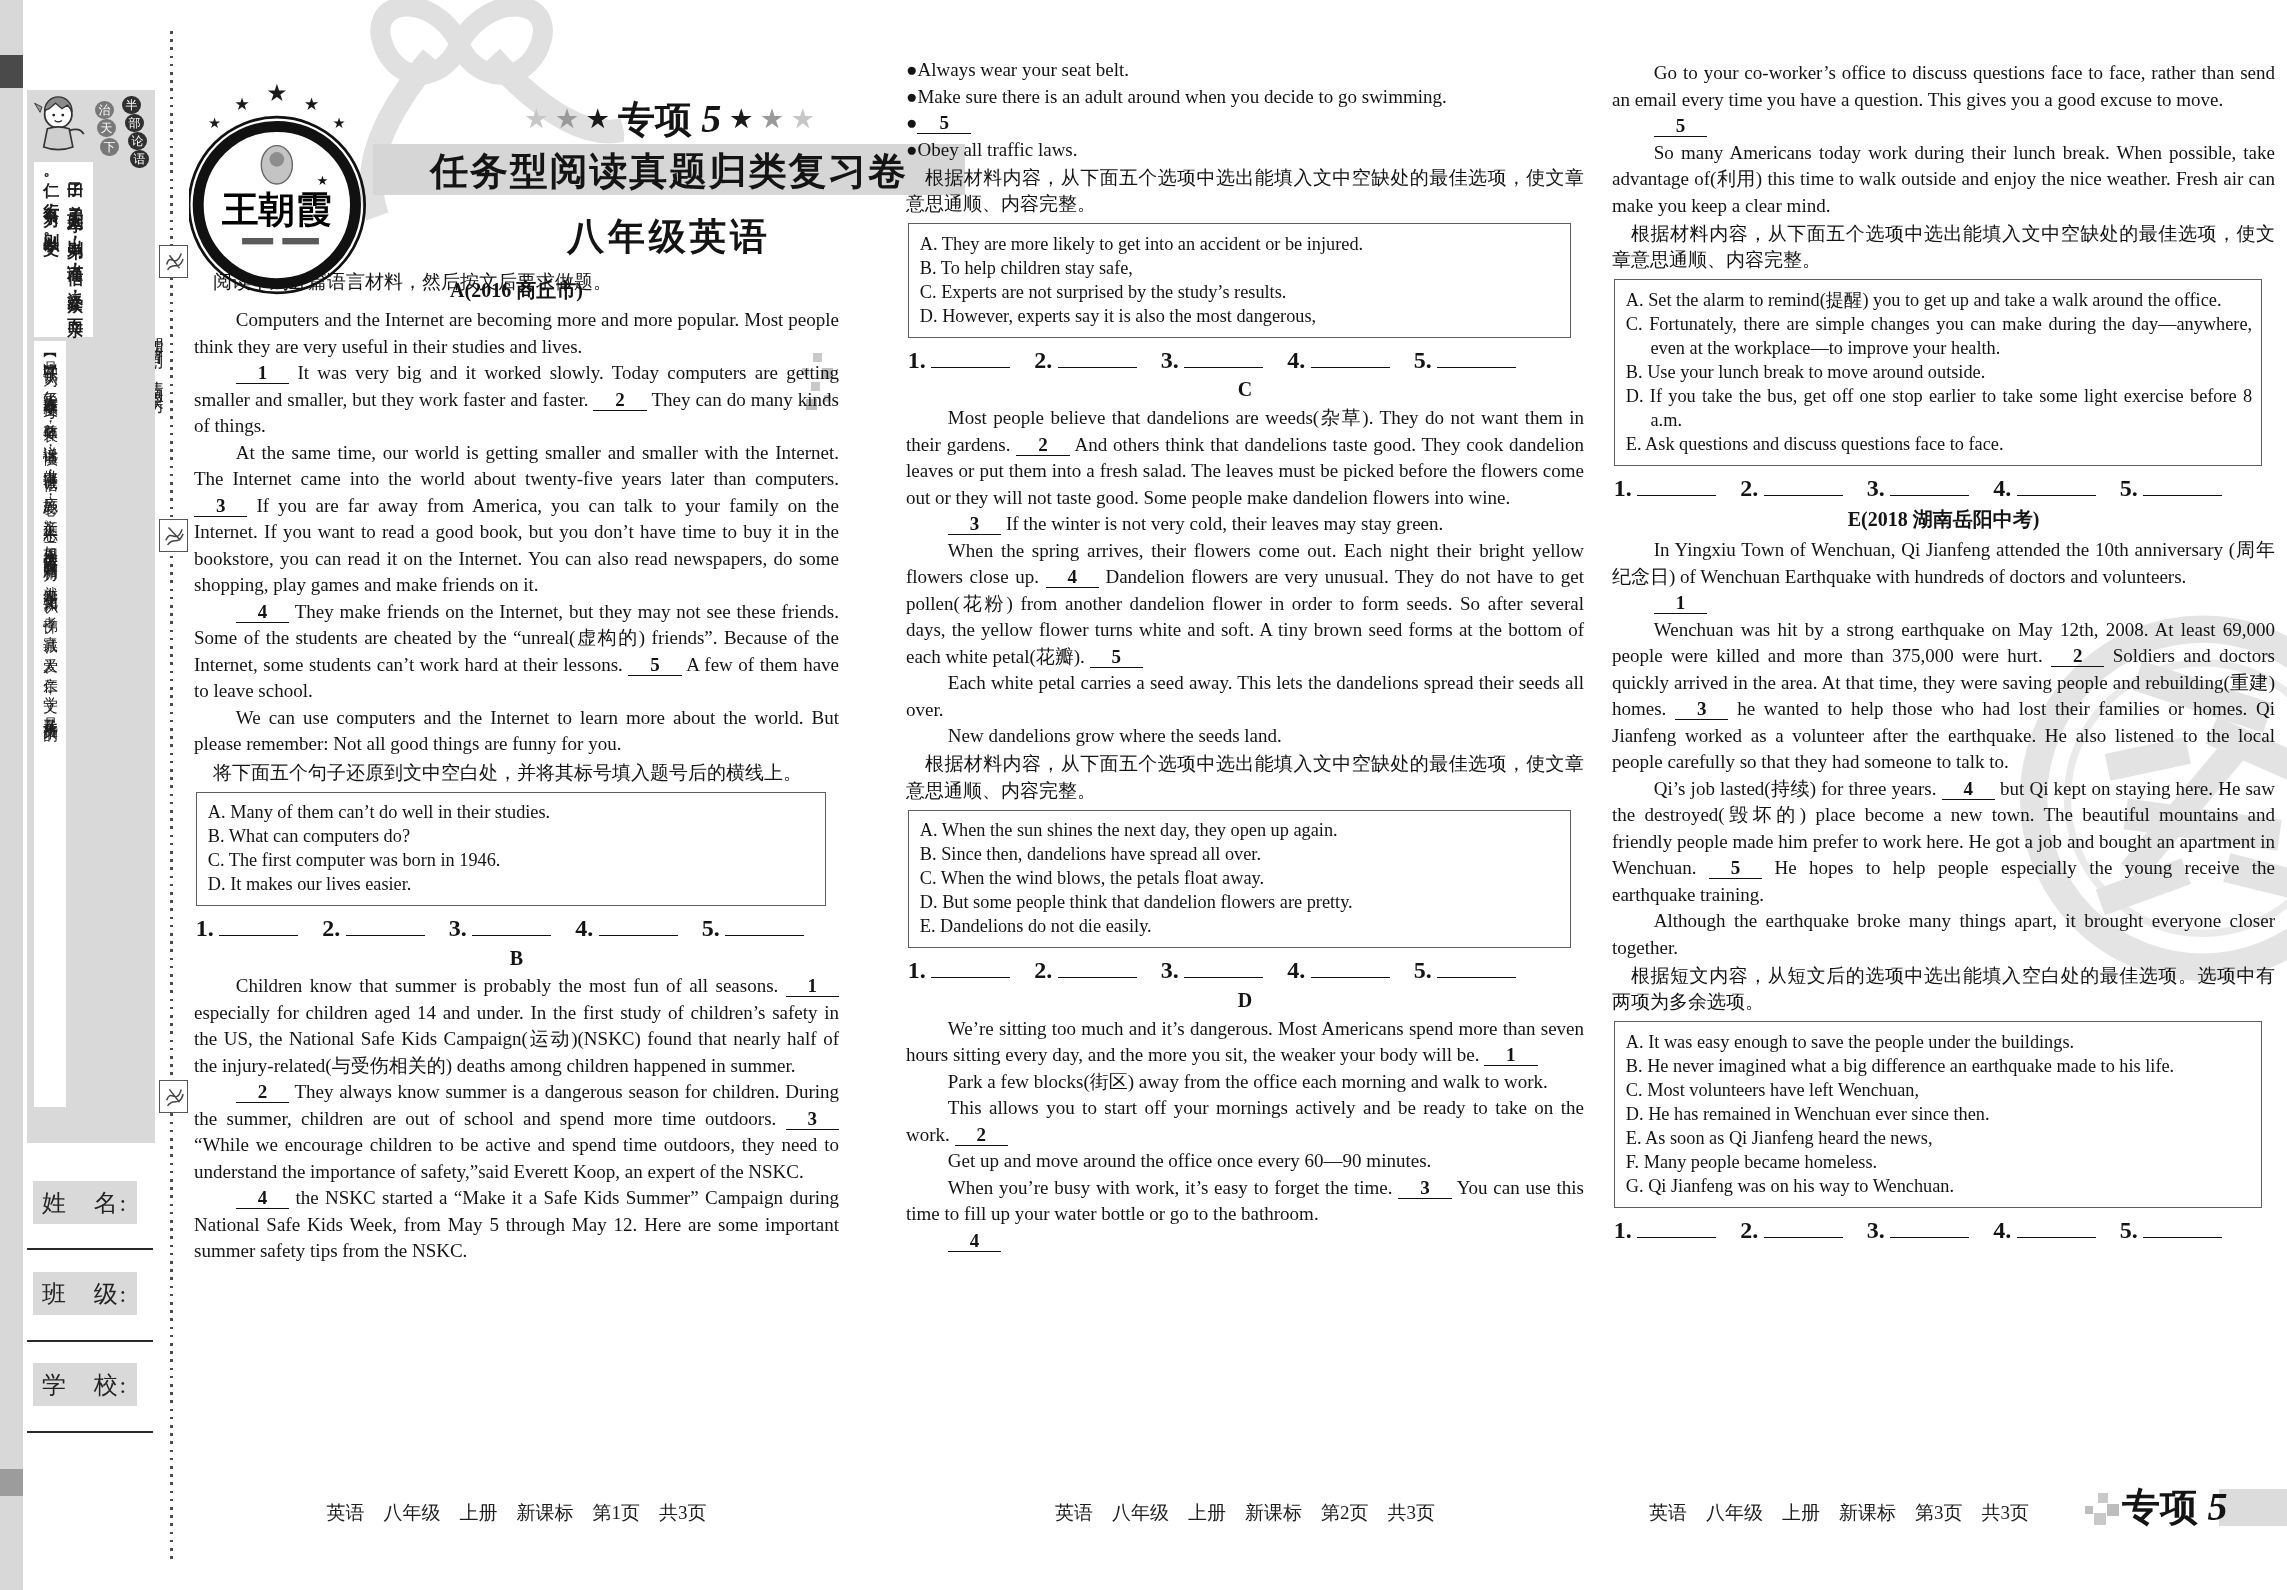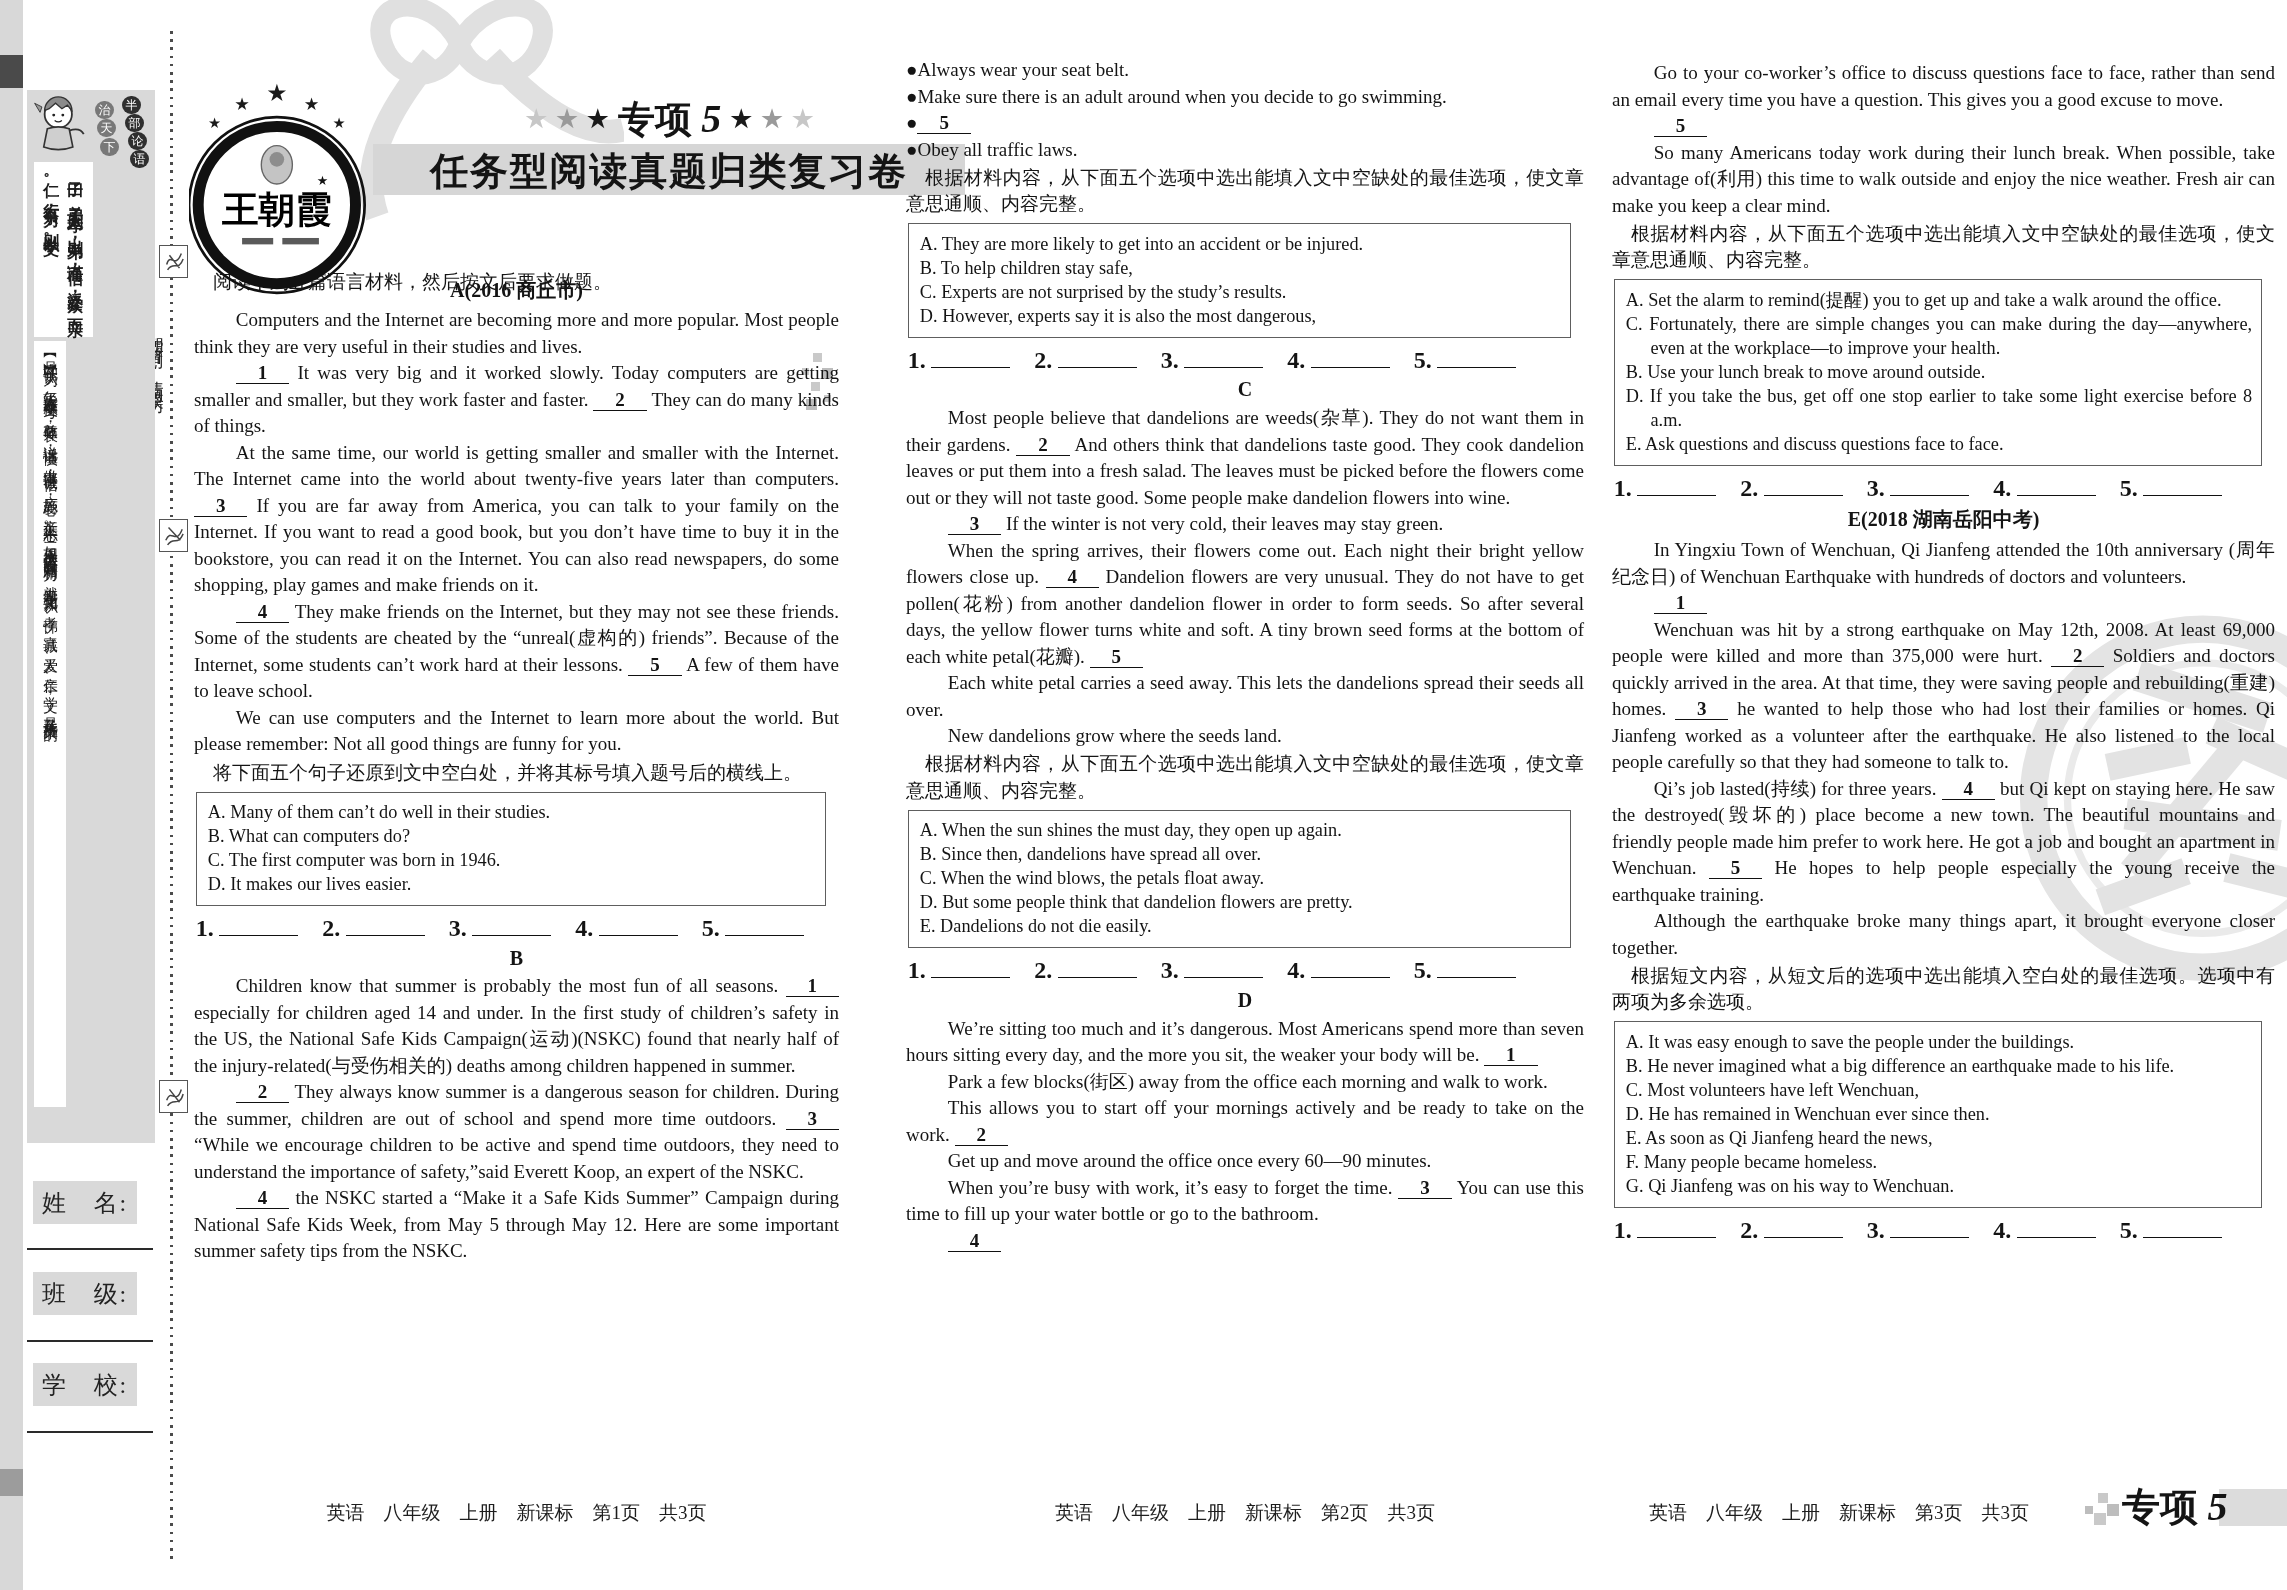--- a/index.html
+++ b/index.html
@@ -186,20 +186,21 @@
       <span class="st s2">★</span>
       <span class="st s3">★</span>
       <span>专项</span>
       <span class="num5">5</span>
       <span class="st s3">★</span>
       <span class="st s2">★</span>
       <span class="st s1">★</span>
     </div>
     <div class="banner"></div>
     <div class="banner-text">任务型阅读真题归类复习卷</div>
+    <div class="subtitle">八年级英语</div>
     <div class="intro cn" style="text-indent:1em;">阅读下列五篇语言材料，然后按文后要求做题。</div>
   </div>
 
   <div class="phead">A(2016 商丘市)</div>
   <div>
       <p class="para">Computers and the Internet are becoming more and more popular. Most people think they are very useful in their studies and lives.</p>
       <p class="para"><span class="blank">1</span> It was very big and it worked slowly. Today computers are getting smaller and smaller, but they work faster and faster. <span class="blank">2</span> They can do many kinds of things.</p>
       <p class="para">At the same time, our world is getting smaller and smaller with the Internet. The Internet came into the world about twenty-five years later than computers. <span class="blank">3</span> If you are far away from America, you can talk to your family on the Internet. If you want to read a good book, but you don’t have time to buy it in the bookstore, you can read it on the Internet. You can also read newspapers, do some shopping, play games and make friends on it.</p>
       <p class="para"><span class="blank">4</span> They make friends on the Internet, but they may not see these friends. Some of the students are cheated by the “unreal(虚构的) friends”. Because of the Internet, some students can’t work hard at their lessons. <span class="blank">5</span> A few of them have to leave school.</p>
       <p class="para">We can use computers and the Internet to learn more about the world. But please remember: Not all good things are funny for you.</p>
@@ -240,21 +241,21 @@
   <div class="phead">C</div>
   <div>
       <p class="para">Most people believe that dandelions are weeds(杂草). They do not want them in their gardens. <span class="blank">2</span> And others think that dandelions taste good. They cook dandelion leaves or put them into a fresh salad. The leaves must be picked before the flowers come out or they will not taste good. Some people make dandelion flowers into wine.</p>
       <p class="para"><span class="blank">3</span> If the winter is not very cold, their leaves may stay green.</p>
       <p class="para">When the spring arrives, their flowers come out. Each night their bright yellow flowers close up. <span class="blank">4</span> Dandelion flowers are very unusual. They do not have to get pollen(花粉) from another dandelion flower in order to form seeds. So after several days, the yellow flower turns white and soft. A tiny brown seed forms at the bottom of each white petal(花瓣). <span class="blank">5</span></p>
       <p class="para">Each white petal carries a seed away. This lets the dandelions spread their seeds all over.</p>
       <p class="para">New dandelions grow where the seeds land.</p>
     </div>
   <div class="cn">根据材料内容，从下面五个选项中选出能填入文中空缺处的最佳选项，使文章意思通顺、内容完整。</div>
   <div class="optbox">
-      <div class="opt">A. When the sun shines the must day, they open up again.</div>
+      <div class="opt">A. When the sun shines the next day, they open up again.</div>
       <div class="opt">B. Since then, dandelions have spread all over.</div>
       <div class="opt">C. When the wind blows, the petals float away.</div>
       <div class="opt">D. But some people think that dandelion flowers are pretty.</div>
       <div class="opt">E. Dandelions do not die easily.</div>
     </div>
   <div class="answers"><span class="slot">1.<span class="ansline"></span></span><span class="slot">2.<span class="ansline"></span></span><span class="slot">3.<span class="ansline"></span></span><span class="slot">4.<span class="ansline"></span></span><span class="slot">5.<span class="ansline"></span></span></div>
 
   <div class="phead">D</div>
   <div>
       <p class="para">We’re sitting too much and it’s dangerous. Most Americans spend more than seven hours sitting every day, and the more you sit, the weaker your body will be. <span class="blank">1</span></p>

